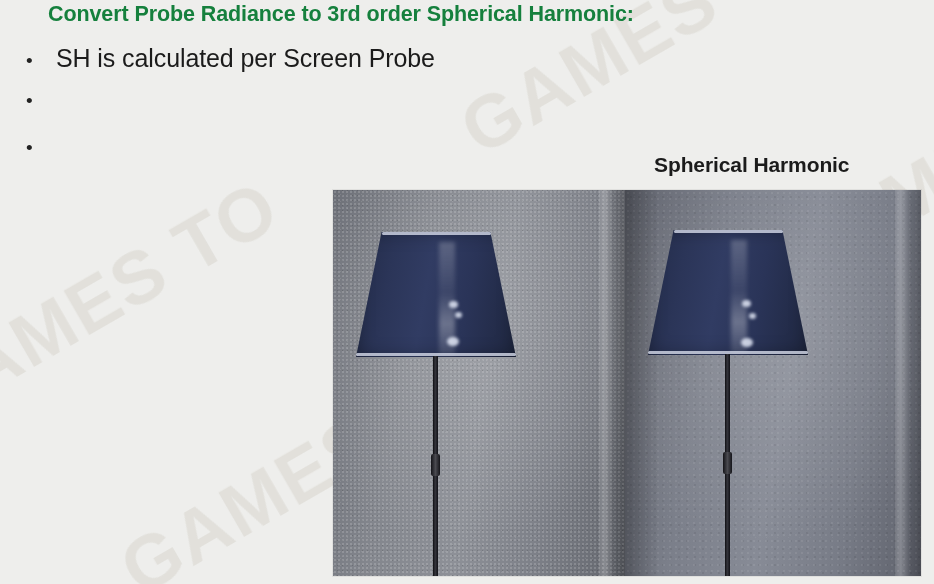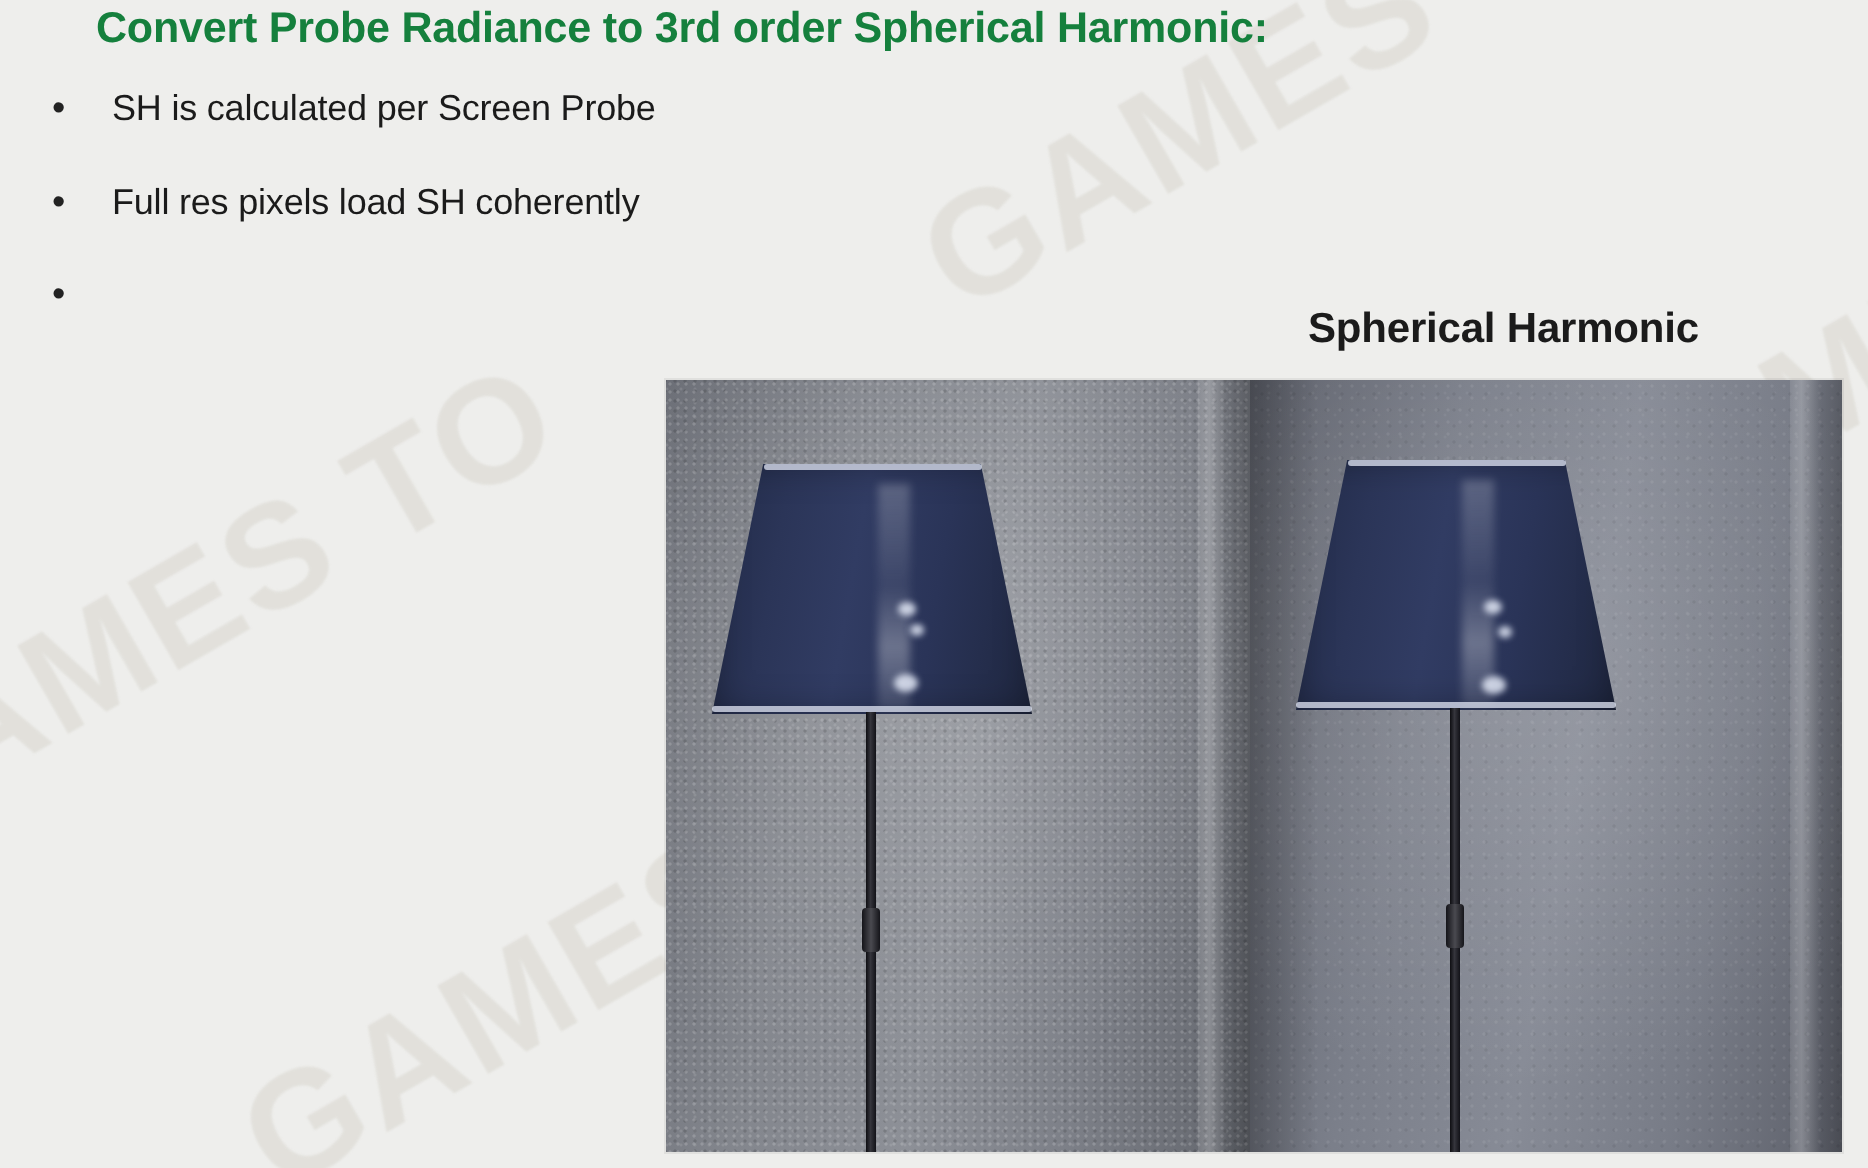--- a/index.html
+++ b/index.html
@@ -68,21 +68,21 @@
     height: 47px;
   }
   .bullet-dot {
     width: 30px;
     flex: 0 0 30px;
     font-size: 19px;
     color: #222;
     line-height: 1;
   }
   .bullet-text {
-    font-size: 18px;
+    font-size: 25px;
     color: #1b1b1b;
     letter-spacing: -0.1px;
   }
 
   
   .side-note {
     position: absolute;
     left: 4px;
     top: 258px;
     width: 330px;
@@ -243,21 +243,20 @@
 
   <div class="title">Convert Probe Radiance to 3rd order Spherical Harmonic:</div>
 
   <div class="bullets">
     <div class="bullet-row">
       <span class="bullet-dot">•</span>
       <span class="bullet-text">SH is calculated per Screen Probe</span>
     </div>
     <div class="bullet-row">
       <span class="bullet-dot">•</span>
-      <span class="bullet-text">Full res pixels load SH coherently</span>
     </div>
     <div class="bullet-row">
       <span class="bullet-dot">•</span>
     </div>
   </div>
 
 
   <div class="photo-caption">Spherical Harmonic</div>
 
   <div class="photo-panel">

